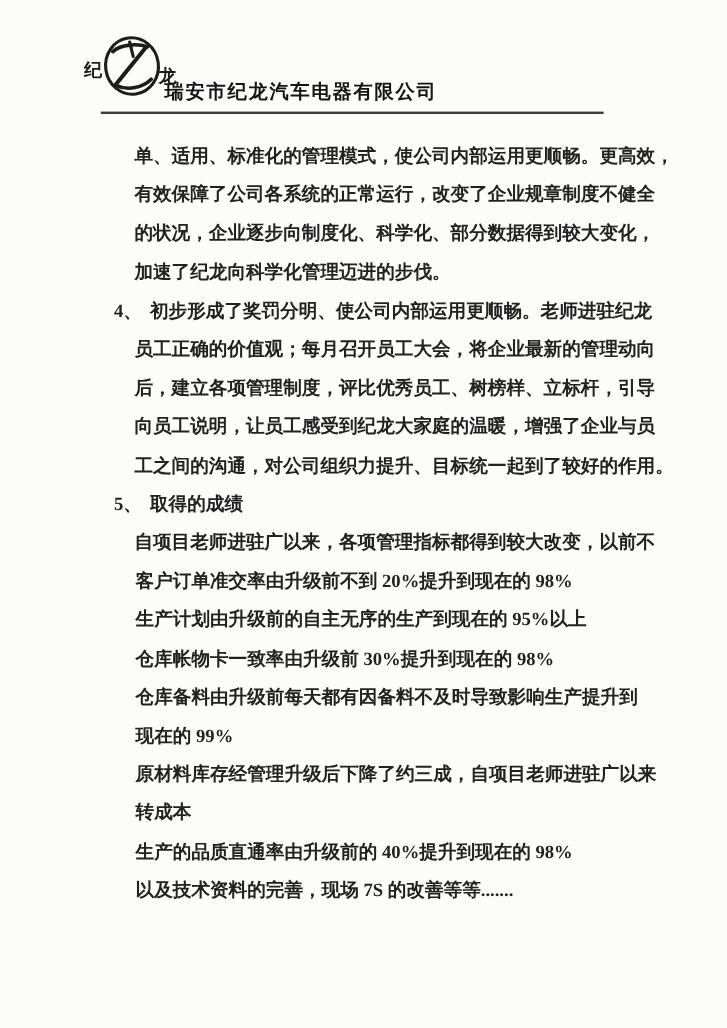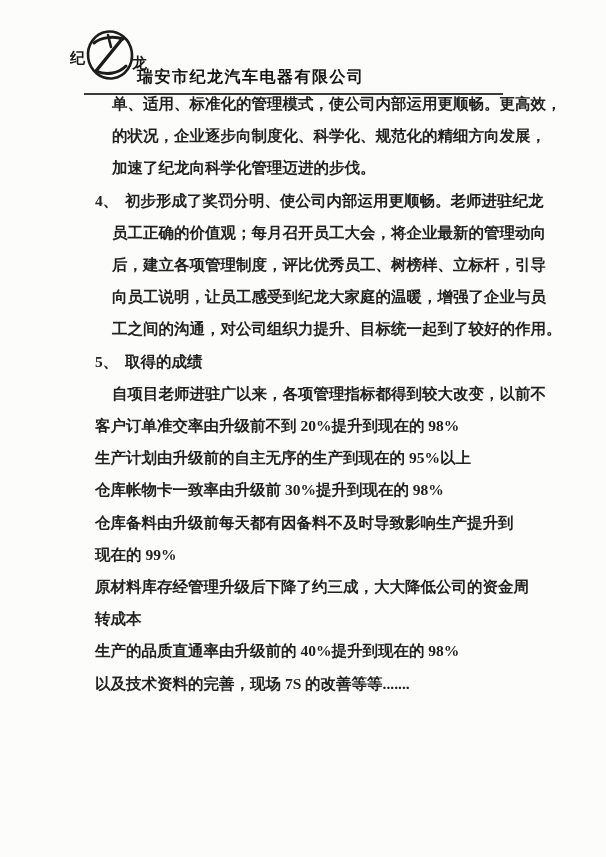--- a/index.html
+++ b/index.html
@@ -18,28 +18,28 @@
     position:absolute;left:137px;top:67px;
     font-size:16px;font-weight:bold;letter-spacing:1.5px;color:#151515;
     white-space:nowrap;
   }
   .header-rule{
     position:absolute;left:84px;top:93px;width:419px;height:2px;
     background:#3c3c3c;
   }
   
   .content{
-    position:absolute;left:95px;top:88px;right:0;
+    position:absolute;left:95px;top:115px;right:0;
     font-size:15.5px;font-weight:bold;line-height:32.2px;
     color:#222;
   }
   .line{white-space:nowrap;}
   .line .num{display:inline-block;width:30px;}
   .line.p{margin-left:17px;}
-  .line.d{margin-left:0;}
+  .line.d{margin-left:18px;}
 </style>
 </head>
 <body>
 
 <div class="page">
 
   <svg class="logo" viewBox="0 0 82 60" aria-hidden="true">
     <text x="0" y="37" font-size="15" font-weight="bold" fill="#1c1c1c">纪</text>
     <g>
       <ellipse cx="40" cy="29" rx="22" ry="23.5" fill="none" stroke="#1c1c1c" stroke-width="2.6" transform="rotate(-8 40 29)"></ellipse>
@@ -50,33 +50,34 @@
     </g>
     <text x="62" y="42" font-size="15" font-weight="bold" fill="#1c1c1c">龙</text>
   </svg>
 
   <div class="company-name">瑞安市纪龙汽车电器有限公司</div>
 
   <div class="header-rule"></div>
 
   <div class="content" id="content">
       <div class="line p"><span>单、适用、标准化的管理模式，使公司内部运用更顺畅。更高效，</span></div>
-      <div class="line p"><span>的状况，企业逐步向制度化、科学化、规范化的精细方向发展，</span></div>
+      <div class="line p"><span>有效保障了公司各系统的正常运行，改变了企业规章制度不健全</span></div>
+      <div class="line p"><span>的状况，企业逐步向制度化、科学化、部分数据得到较大变化，</span></div>
       <div class="line p"><span>加速了纪龙向科学化管理迈进的步伐。</span></div>
       <div class="line num"><span class="num">4、</span><span>初步形成了奖罚分明、使公司内部运用更顺畅。老师进驻纪龙</span></div>
       <div class="line p"><span>员工正确的价值观；每月召开员工大会，将企业最新的管理动向</span></div>
       <div class="line p"><span>后，建立各项管理制度，评比优秀员工、树榜样、立标杆，引导</span></div>
       <div class="line p"><span>向员工说明，让员工感受到纪龙大家庭的温暖，增强了企业与员</span></div>
       <div class="line p"><span>工之间的沟通，对公司组织力提升、目标统一起到了较好的作用。</span></div>
       <div class="line num"><span class="num">5、</span><span>取得的成绩</span></div>
       <div class="line p"><span>自项目老师进驻广以来，各项管理指标都得到较大改变，以前不</span></div>
       <div class="line d"><span>客户订单准交率由升级前不到 20%提升到现在的 98%</span></div>
       <div class="line d"><span>生产计划由升级前的自主无序的生产到现在的 95%以上</span></div>
       <div class="line d"><span>仓库帐物卡一致率由升级前 30%提升到现在的 98%</span></div>
       <div class="line d"><span>仓库备料由升级前每天都有因备料不及时导致影响生产提升到</span></div>
       <div class="line d"><span>现在的 99%</span></div>
-      <div class="line d"><span>原材料库存经管理升级后下降了约三成，大大降低公司的资金周</span></div>
+      <div class="line d"><span>原材料库存经管理升级后下降了约三成，自项目老师进驻广以来</span></div>
       <div class="line d"><span>转成本</span></div>
       <div class="line d"><span>生产的品质直通率由升级前的 40%提升到现在的 98%</span></div>
       <div class="line d"><span>以及技术资料的完善，现场 7S 的改善等等.......</span></div>
     </div>
 
 </div>
 
 </body></html>

